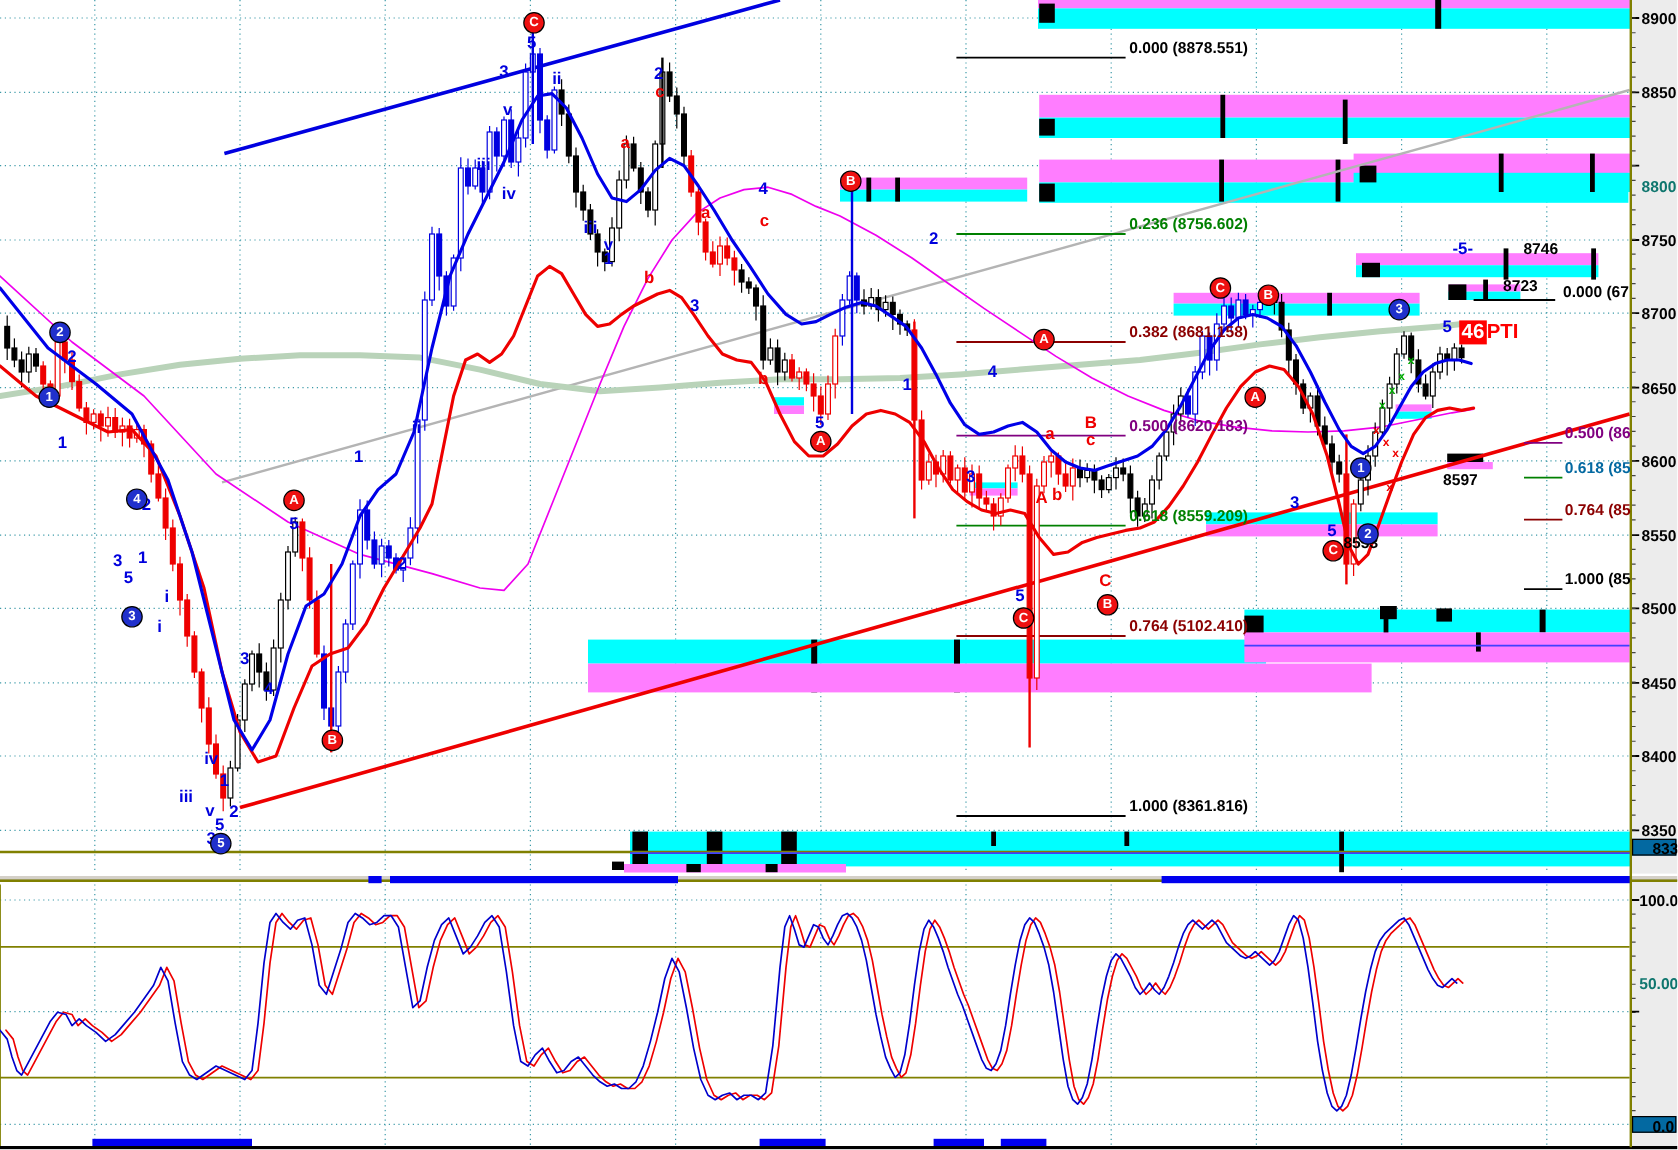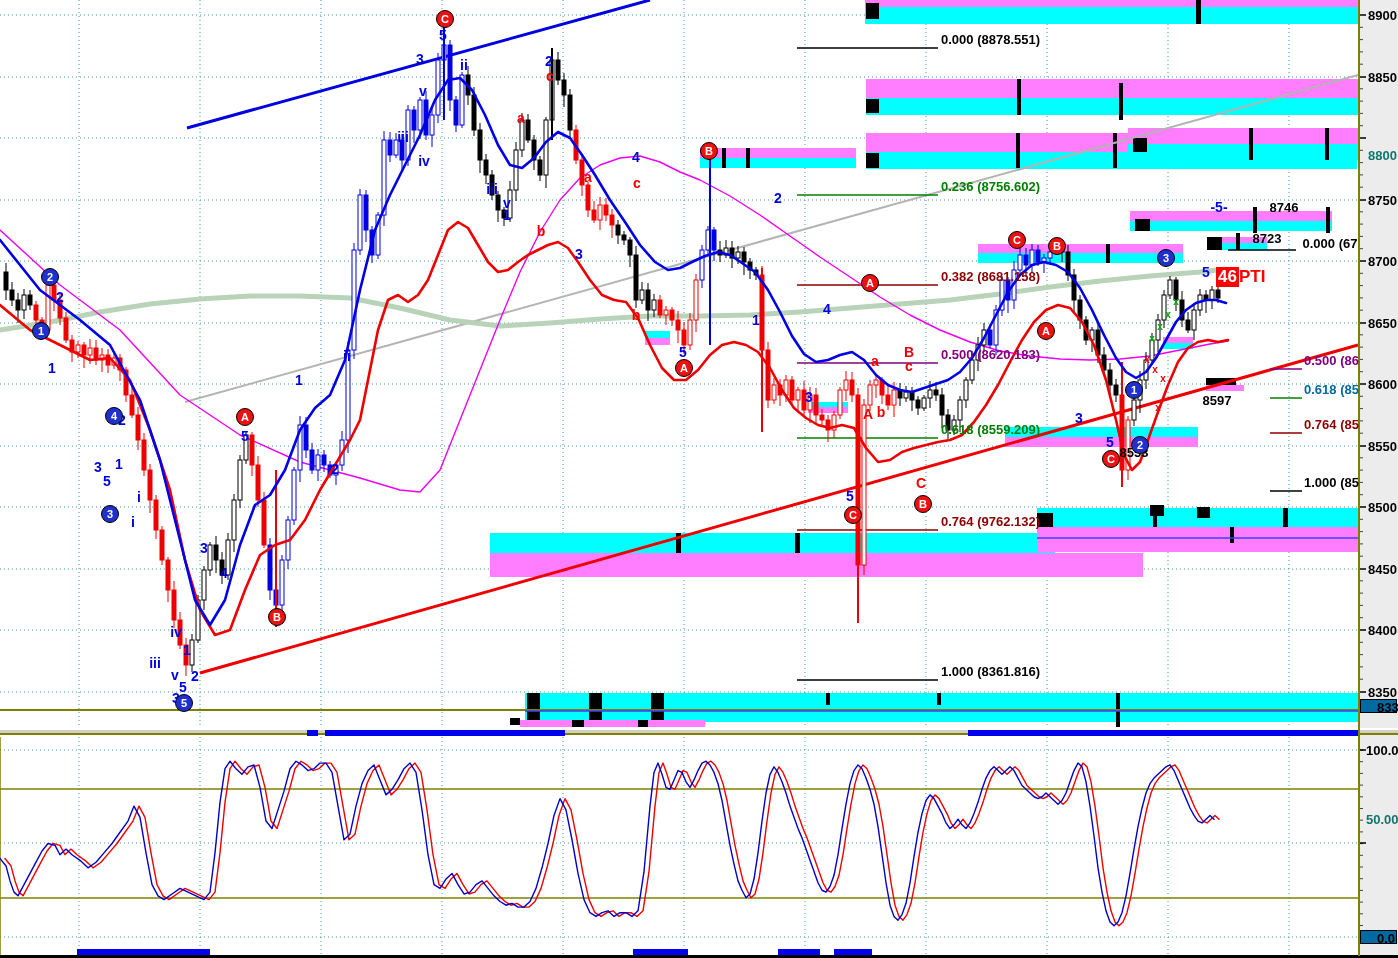--- a/index.html
+++ b/index.html
@@ -705,21 +705,21 @@
       <div class="axlb" style="left: 1368px; top: 562px; color: rgb(0, 0, 0);">8450</div>
       <div class="axlb" style="left: 1368px; top: 623px; color: rgb(0, 0, 0);">8400</div>
       <div class="axlb" style="left: 1368px; top: 685px; color: rgb(0, 0, 0);">8350</div>
       <div class="axlb" style="left: 1366px; top: 743px; color: rgb(0, 0, 0);">100.0</div>
       <div class="axlb" style="left: 1366px; top: 812px; color: #0f766e;">50.00</div>
       <div class="fib" style="left: 941px; top: 32px; color: rgb(0, 0, 0);">0.000 (8878.551)</div>
       <div class="fib" style="left: 941px; top: 179px; color: rgb(0, 128, 0);">0.236 (8756.602)</div>
       <div class="fib" style="left: 941px; top: 269px; color: rgb(139, 0, 0);">0.382 (8681.158)</div>
       <div class="fib" style="left: 941px; top: 347px; color: rgb(128, 0, 128);">0.500 (8620.183)</div>
       <div class="fib" style="left: 941px; top: 422px; color: rgb(0, 128, 0);">0.618 (8559.209)</div>
-      <div class="fib" style="left: 941px; top: 514px; color: rgb(139, 0, 0);">0.764 (9762.132)</div>
+      <div class="fib" style="left: 941px; top: 514px; color: rgb(139, 0, 0);">0.764 (5102.410)</div>
       <div class="fib" style="left: 941px; top: 664px; color: rgb(0, 0, 0);">1.000 (8361.816)</div>
       <div class="fib" style="left: 1304px; top: 353px; color: rgb(128, 0, 128); text-align: center;">0.500 (86</div>
       <div class="fib" style="left: 1304px; top: 382px; color: #0369a1;">0.618 (85</div>
       <div class="fib" style="left: 1304px; top: 417px; color: rgb(139, 0, 0);">0.764 (85</div>
       <div class="fib" style="left: 1304px; top: 475px; color: rgb(0, 0, 0);">1.000 (85</div>
       <div class="lb" style="left: 1284px; top: 207px; color: rgb(0, 0, 0); font-size: 13px;">8746</div>
       <div class="lb" style="left: 1267px; top: 238px; color: rgb(0, 0, 0); font-size: 13px;">8723</div>
       <div class="lb" style="left: 1330px; top: 243px; color: rgb(0, 0, 0); font-size: 13px;">0.000 (67</div>
       <div class="lb" style="left: 1217px; top: 400px; color: rgb(0, 0, 0); font-size: 13px;">8597</div>
       <div class="lb" style="left: 1134px; top: 452px; color: rgb(0, 0, 0); font-size: 13px;">8553</div>

